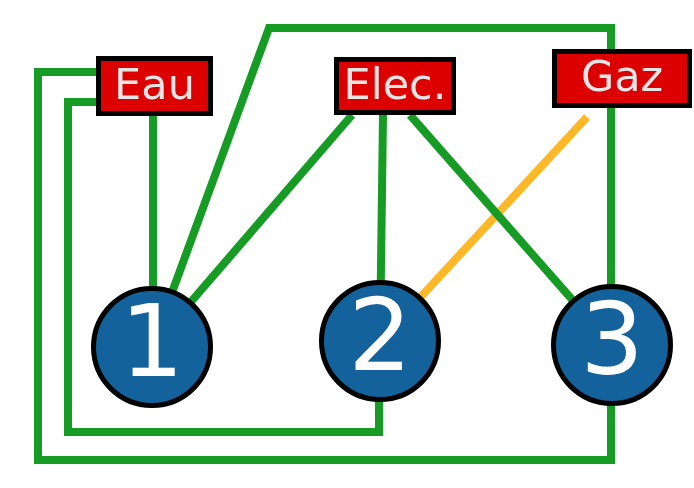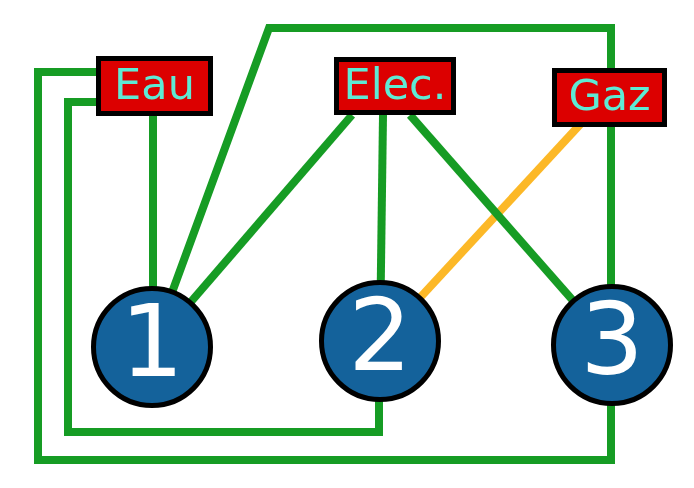--- a/index.html
+++ b/index.html
@@ -26,21 +26,21 @@
     position: absolute;
     box-sizing: border-box;
     border: 5px solid #000;
     display: flex;
     align-items: center;
     justify-content: center;
   }
   .ubox span {
     font-size: 43px;
     line-height: 1;
-    color: #5eead4;
+    color: #e5e5e5;
     white-space: nowrap;
     transform: translateY(-2px);
   }
   .node {
     position: absolute;
     box-sizing: border-box;
     border: 5px solid #000;
     border-radius: 50%;
     display: flex;
     align-items: center;
@@ -68,21 +68,21 @@
       <polyline points="152,347 269,28 611,28 611,85" fill="none" stroke="#169c24" stroke-width="8" stroke-linejoin="miter"></polyline>
       <polyline points="611,95 611,345" fill="none" stroke="#169c24" stroke-width="8" stroke-linejoin="miter"></polyline>
     </svg>
 
   <div class="ubox" style="left: 96px; top: 56px; width: 117px; height: 60px; background: rgb(220, 0, 0); border-color: rgb(0, 0, 0);">
     <span>Eau</span>
   </div>
   <div class="ubox" style="left: 334px; top: 57px; width: 122px; height: 58px; background: rgb(220, 0, 0); border-color: rgb(0, 0, 0);">
     <span>Elec.</span>
   </div>
-  <div class="ubox" style="left: 552px; top: 68px; width: 115px; height: 59px; background: rgb(220, 0, 0); border-color: rgb(0, 0, 0);">
+  <div class="ubox" style="left: 552px; top: 49px; width: 140px; height: 59px; background: rgb(220, 0, 0); border-color: rgb(0, 0, 0);">
     <span>Gaz</span>
   </div>
 
   <div class="node" style="left: 91px; top: 286px; width: 122px; height: 122px; background: rgb(20, 98, 155); border-color: rgb(0, 0, 0);">
     <span>1</span>
   </div>
   <div class="node" style="left: 319px; top: 280px; width: 122px; height: 122px; background: rgb(20, 98, 155); border-color: rgb(0, 0, 0);">
     <span>2</span>
   </div>
   <div class="node" style="left: 551px; top: 284px; width: 122px; height: 122px; background: rgb(20, 98, 155); border-color: rgb(0, 0, 0);">

